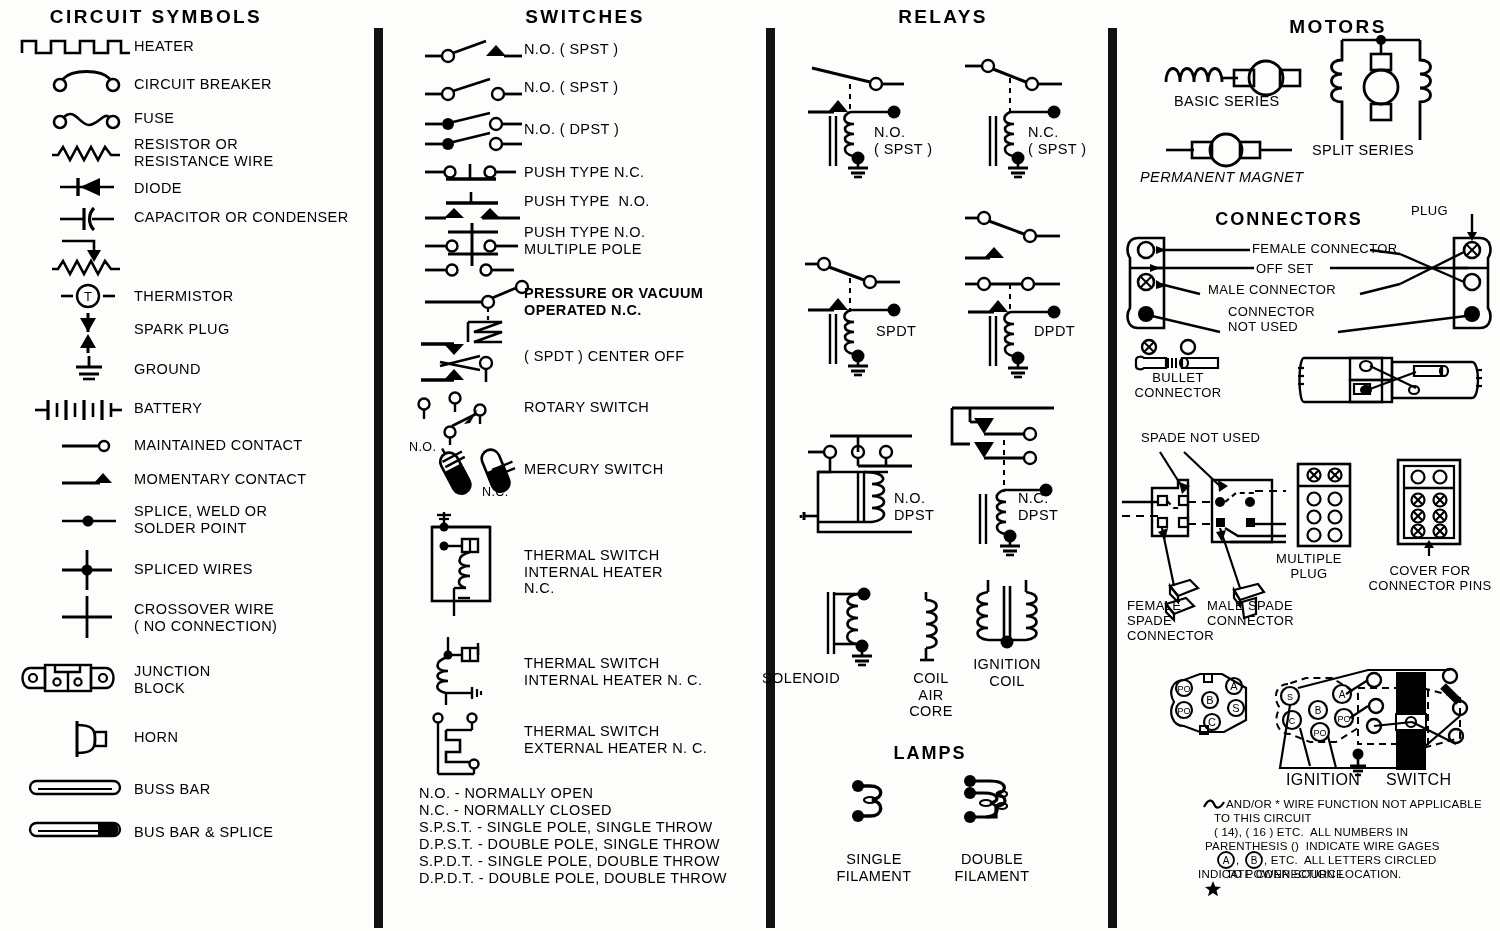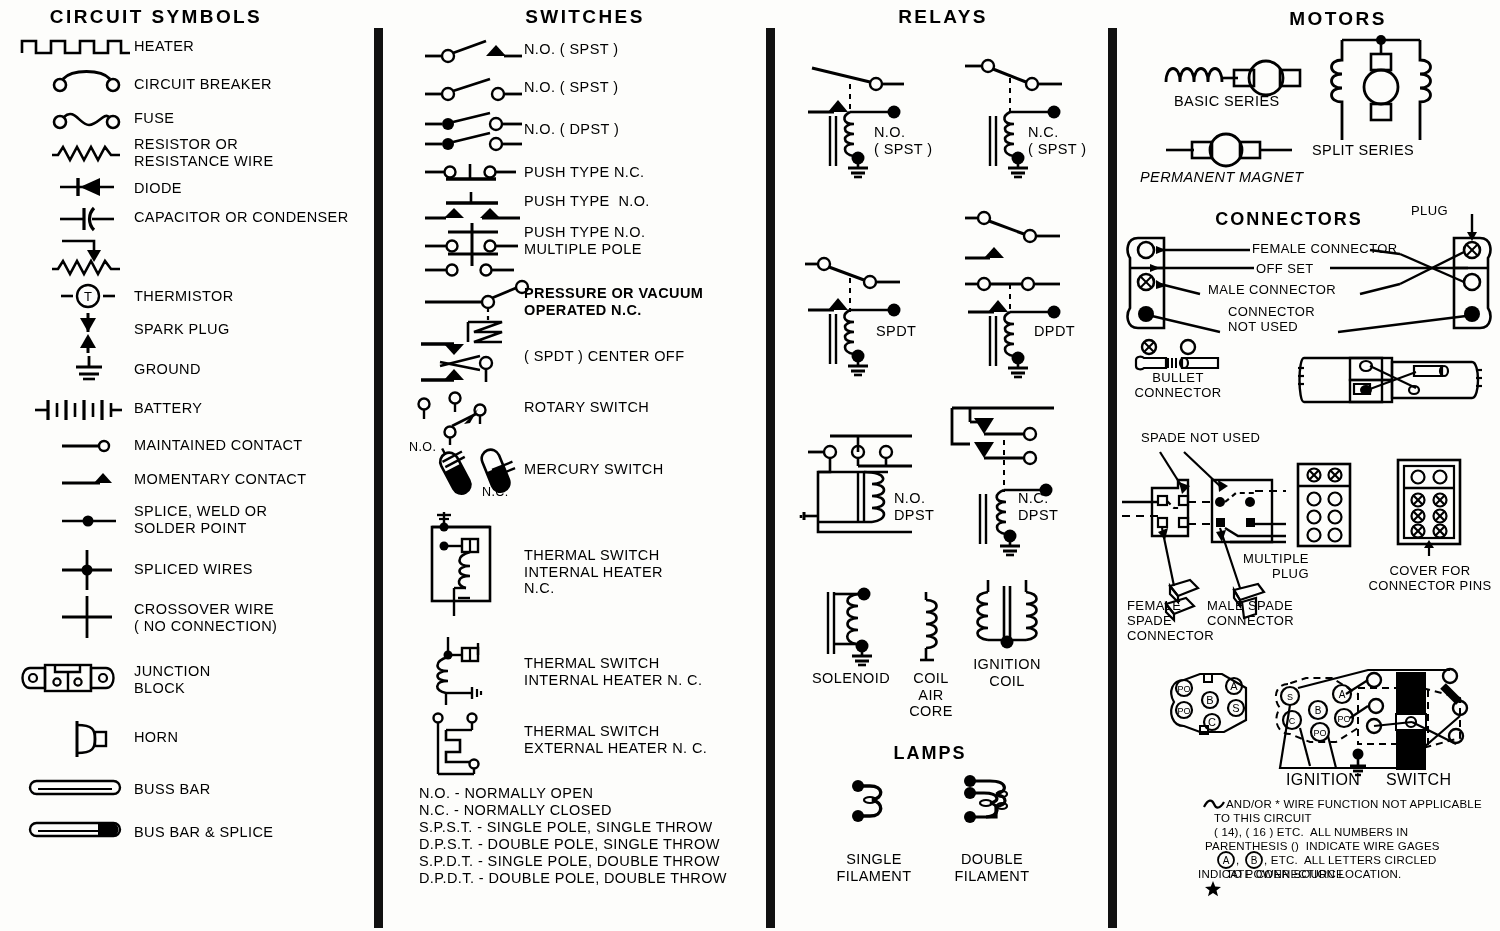--- a/index.html
+++ b/index.html
@@ -55,21 +55,21 @@
 
 <div class="sheet">
 
   <div class="divider" style="left:374px;top:28px;height:900px;"></div>
   <div class="divider" style="left:766px;top:28px;height:900px;"></div>
   <div class="divider" style="left:1108px;top:28px;height:900px;"></div>
 
   <div class="col-title" style="left:156px;top:6px;">CIRCUIT SYMBOLS</div>
   <div class="col-title" style="left:585px;top:6px;">SWITCHES</div>
   <div class="col-title" style="left:943px;top:6px;">RELAYS</div>
-  <div class="col-title" style="left:1338px;top:8px;text-align:center;">MOTORS</div>
+  <div class="col-title" style="left:1338px;top:16px;text-align:center;">MOTORS</div>
 
   <div class="sym" style="left:20px;top:33px;">
     <svg width="112" height="24" viewBox="0 0 112 24">
       <path d="M2 20 L2 8 L16 8 L16 20 L31 20 L31 8 L45 8 L45 20 L60 20 L60 8 L74 8 L74 20 L88 20 L88 8 L101 8 L101 20 L110 20" fill="none" stroke="#000" stroke-width="2.6"></path>
     </svg>
   </div>
   <div class="lbl" style="left:134px;top:38px;">HEATER</div>
 
   <div class="sym" style="left:52px;top:68px;">
     <svg width="70" height="26" viewBox="0 0 70 26">
@@ -626,21 +626,21 @@
       <line x1="16" y1="6" x2="40" y2="6" stroke="#000" stroke-width="2.6"></line>
       <circle cx="46" cy="6" r="6.5" fill="#000"></circle>
       <line x1="16" y1="56" x2="40" y2="56" stroke="#000" stroke-width="2.6"></line>
       <circle cx="44" cy="58" r="6.5" fill="#000"></circle>
       <line x1="44" y1="62" x2="44" y2="68" stroke="#000" stroke-width="2.6"></line>
       <line x1="34" y1="68" x2="54" y2="68" stroke="#000" stroke-width="3"></line>
       <line x1="37" y1="73" x2="51" y2="73" stroke="#000" stroke-width="3"></line>
       <line x1="40" y1="77" x2="48" y2="77" stroke="#000" stroke-width="2.6"></line>
     </svg>
   </div>
-  <div class="lbl ctr" style="left:851px;top:670px;text-align:center;">SOLENOID</div>
+  <div class="lbl ctr" style="left:801px;top:670px;text-align:center;">SOLENOID</div>
 
   <div class="sym" style="left:910px;top:590px;">
     <svg width="50" height="78" viewBox="0 0 50 78">
       <line x1="16" y1="2" x2="16" y2="10" stroke="#000" stroke-width="2.6"></line>
       <path d="M16 10 C30 10, 30 22, 16 22 C30 22, 30 34, 16 34 C30 34, 30 46, 16 46 C30 46, 30 58, 16 58" fill="none" stroke="#000" stroke-width="2.6"></path>
       <line x1="16" y1="58" x2="16" y2="70" stroke="#000" stroke-width="2.6"></line>
       <line x1="10" y1="70" x2="24" y2="70" stroke="#000" stroke-width="2.6"></line>
     </svg>
   </div>
   <div class="lbl ctr" style="left:931px;top:670px;">COIL
@@ -882,21 +882,21 @@
           <line x1="46" y1="8" x2="36" y2="18"></line>
         <circle cx="20" cy="37" r="6.5"></circle>
           <circle cx="41" cy="37" r="6.5"></circle>
         <circle cx="20" cy="55" r="6.5"></circle>
           <circle cx="41" cy="55" r="6.5"></circle>
         <circle cx="20" cy="73" r="6.5"></circle>
           <circle cx="41" cy="73" r="6.5"></circle>
       </g>
     </svg>
   </div>
-  <div class="lbl sm ctr" style="left:1276px;top:551px;text-align:right;">MULTIPLE
+  <div class="lbl sm ctr" style="left:1309px;top:551px;text-align:center;">MULTIPLE
 PLUG</div>
 
   <div class="sym" style="left:1396px;top:458px;">
     <svg width="70" height="92" viewBox="0 0 70 92">
       <rect x="2" y="2" width="62" height="84" fill="none" stroke="#000" stroke-width="2.6"></rect>
       <rect x="8" y="8" width="50" height="72" fill="none" stroke="#000" stroke-width="2.2"></rect>
       <line x1="8" y1="30" x2="58" y2="30" stroke="#000" stroke-width="2.4"></line>
       <g stroke="#000" stroke-width="2.2" fill="none">
         <circle cx="22" cy="19" r="6.5"></circle>
           <circle cx="44" cy="19" r="6.5"></circle>

